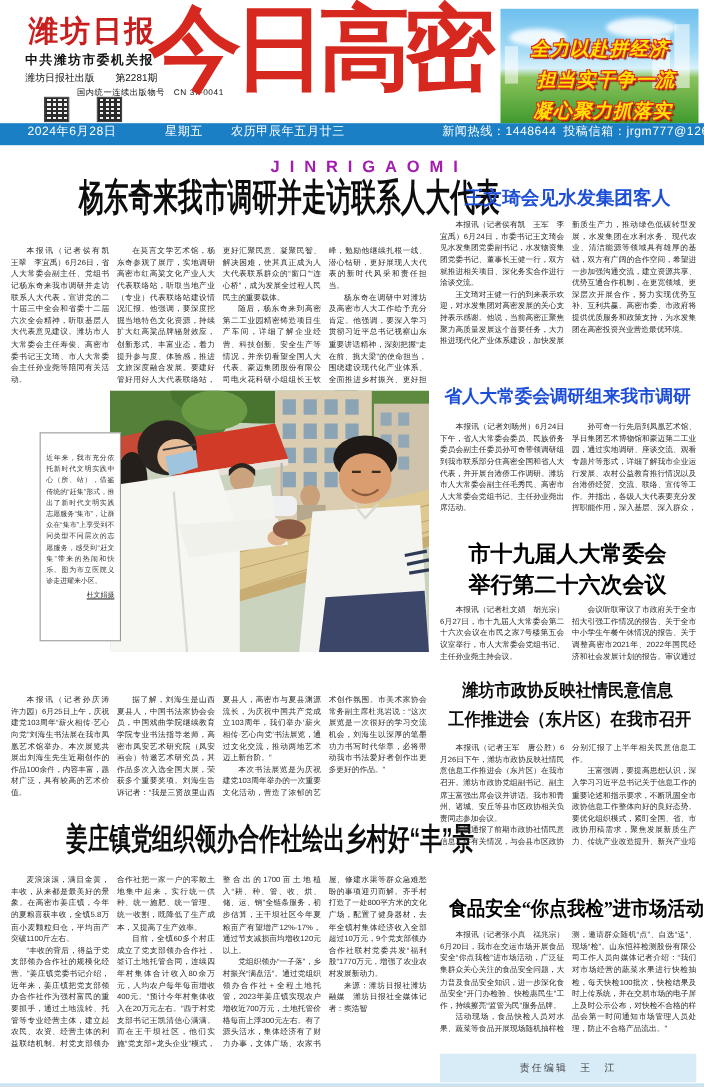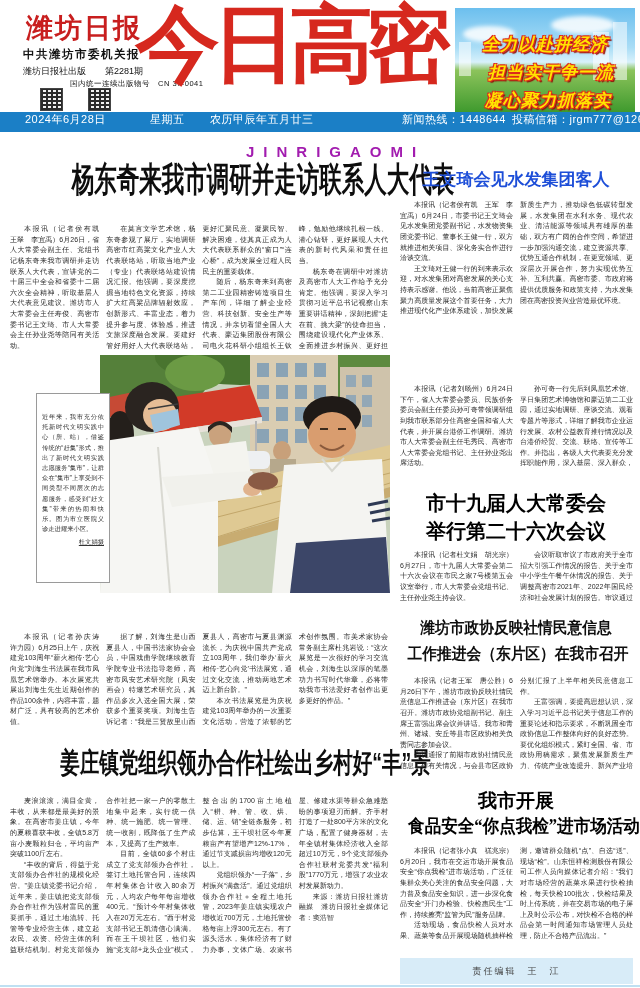--- a/index.html
+++ b/index.html
@@ -214,20 +214,23 @@
     </div>
 
   <div class="hwrap" style="left:398px;top:168px;width:236px;height:22px">
     <span class="hscale h-r-sans">王文琦会见水发集团客人</span>
   </div>
   <div class="bodytext cols2" style="left:400px;top:200px;width:233px;height:124px">
       <p>本报讯（记者侯有凯　王军　李宜禹）6月24日，市委书记王文琦会见水发集团党委副书记，水发物资集团党委书记、董事长王健一行，双方就推进相关项目、深化务实合作进行洽谈交流。</p>
       <p>王文琦对王健一行的到来表示欢迎，对水发集团对高密发展的关心支持表示感谢。他说，当前高密正聚焦聚力高质量发展这个首要任务，大力推进现代化产业体系建设，加快发展新质生产力，推动绿色低碳转型发展，水发集团在水利水务、现代农业、清洁能源等领域具有雄厚的基础，双方有广阔的合作空间，希望进一步加强沟通交流，建立资源共享、优势互通合作机制，在更宽领域、更深层次开展合作，努力实现优势互补、互利共赢。高密市委、市政府将提供优质服务和政策支持，为水发集团在高密投资兴业营造最优环境。</p>
     </div>
 
+  <div class="hwrap" style="left:398px;top:350px;width:236px;height:22px">
+    <span class="hscale h-r-sans" style="font-size:16px">省人大常委会调研组来我市调研</span>
+  </div>
   <div class="bodytext cols2" style="left:400px;top:384px;width:233px;height:94px">
       <p>本报讯（记者刘旸州）6月24日下午，省人大常委会委员、民族侨务委员会副主任委员孙可奇带领调研组到我市联系部分住高密全国和省人大代表，并开展台港侨工作调研。潍坊市人大常委会副主任毛秀民、高密市人大常委会党组书记、主任孙业尧出席活动。</p>
       <p>孙可奇一行先后到凤凰艺术馆、孚日集团艺术博物馆和豪迈第二工业园，通过实地调研、座谈交流、观看专题片等形式，详细了解我市企业运行发展、农村公益教育推行情况以及台港侨经贸、交流、联络、宣传等工作。并指出，各级人大代表要充分发挥职能作用，深入基层、深入群众，加强调查研究，倾听百姓心声，切实维护好广大人民的最根本利益。要加强研究谋划，持续推动当地与台港侨各领域交流合作，积极组织开展富有特色的人文交流和经贸合作活动，不断增进同胞福祉和心灵契合。</p>
     </div>
 
   <div class="hwrap" style="left:398px;top:490px;width:236px;height:28px">
     <span class="hscale h-r-serif">市十九届人大常委会</span>
   </div>
   <div class="hwrap" style="left:398px;top:518px;width:236px;height:28px">
     <span class="hscale h-r-serif">举行第二十六次会议</span>
@@ -242,23 +245,20 @@
   </div>
   <div class="hwrap" style="left:398px;top:644px;width:236px;height:24px">
     <span class="hscale h-r-sans2">工作推进会（东片区）在我市召开</span>
   </div>
   <div class="bodytext cols2" style="left:400px;top:676px;width:233px;height:100px">
       <p>本报讯（记者王军　唐公胜）6月26日下午，潍坊市政协反映社情民意信息工作推进会（东片区）在我市召开。潍坊市政协党组副书记、副主席王富强出席会议并讲话。我市和青州、诸城、安丘等县市区政协相关负责同志参加会议。</p>
       <p>会议通报了前期市政协社情民意信息工作有关情况，与会县市区政协分别汇报了上半年相关民意信息工作。</p>
       <p>王富强调，要提高思想认识，深入学习习近平总书记关于信息工作的重要论述和指示要求，不断巩固全市政协信息工作整体向好的良好态势。要优化组织模式，紧盯全国、省、市政协用稿需求，聚焦发展新质生产力、传统产业改造提升、新兴产业培育壮大等重点课题选题约稿，凸显区域特色，形成比较优势。要采取有力措施，通过有针对性的加强选题约稿、开展多形式培训交流、常态化调度考核等，多措并举提升政协委员和机关干部“两支队伍”信息工作水平，推动全市政协信息工作开创新局面。</p>
     </div>
 
-  <div class="hwrap" style="left:398px;top:788px;width:236px;height:24px">
-    <span class="hscale h-r-serif" style="font-size:19px">我市开展</span>
-  </div>
   <div class="hwrap" style="left:398px;top:814px;width:236px;height:24px">
     <span class="hscale h-r-serif2">食品安全“你点我检”进市场活动</span>
   </div>
   <div class="bodytext cols2" style="left:400px;top:846px;width:233px;height:106px">
       <p>本报讯（记者张小真　禚兆宗）6月20日，我市在交运市场开展食品安全“你点我检”进市场活动，广泛征集群众关心关注的食品安全问题，大力普及食品安全知识，进一步深化食品安全“开门办检验、快检惠民生”工作，持续擦亮“监管为民”服务品牌。</p>
       <p>活动现场，食品快检人员对水果、蔬菜等食品开展现场随机抽样检测，邀请群众随机“点”、自选“送”、现场“检”。山东恒祥检测股份有限公司工作人员向媒体记者介绍：“我们对市场经营的蔬菜水果进行快检抽检，每天快检100批次，快检结果及时上传系统，并在交易市场的电子屏上及时公示公布，对快检不合格的样品会第一时间通知市场管理人员处理，防止不合格产品流出。”</p>
     </div>
 
   <div class="editor-bar">
     <span>责任编辑　王　江</span>

